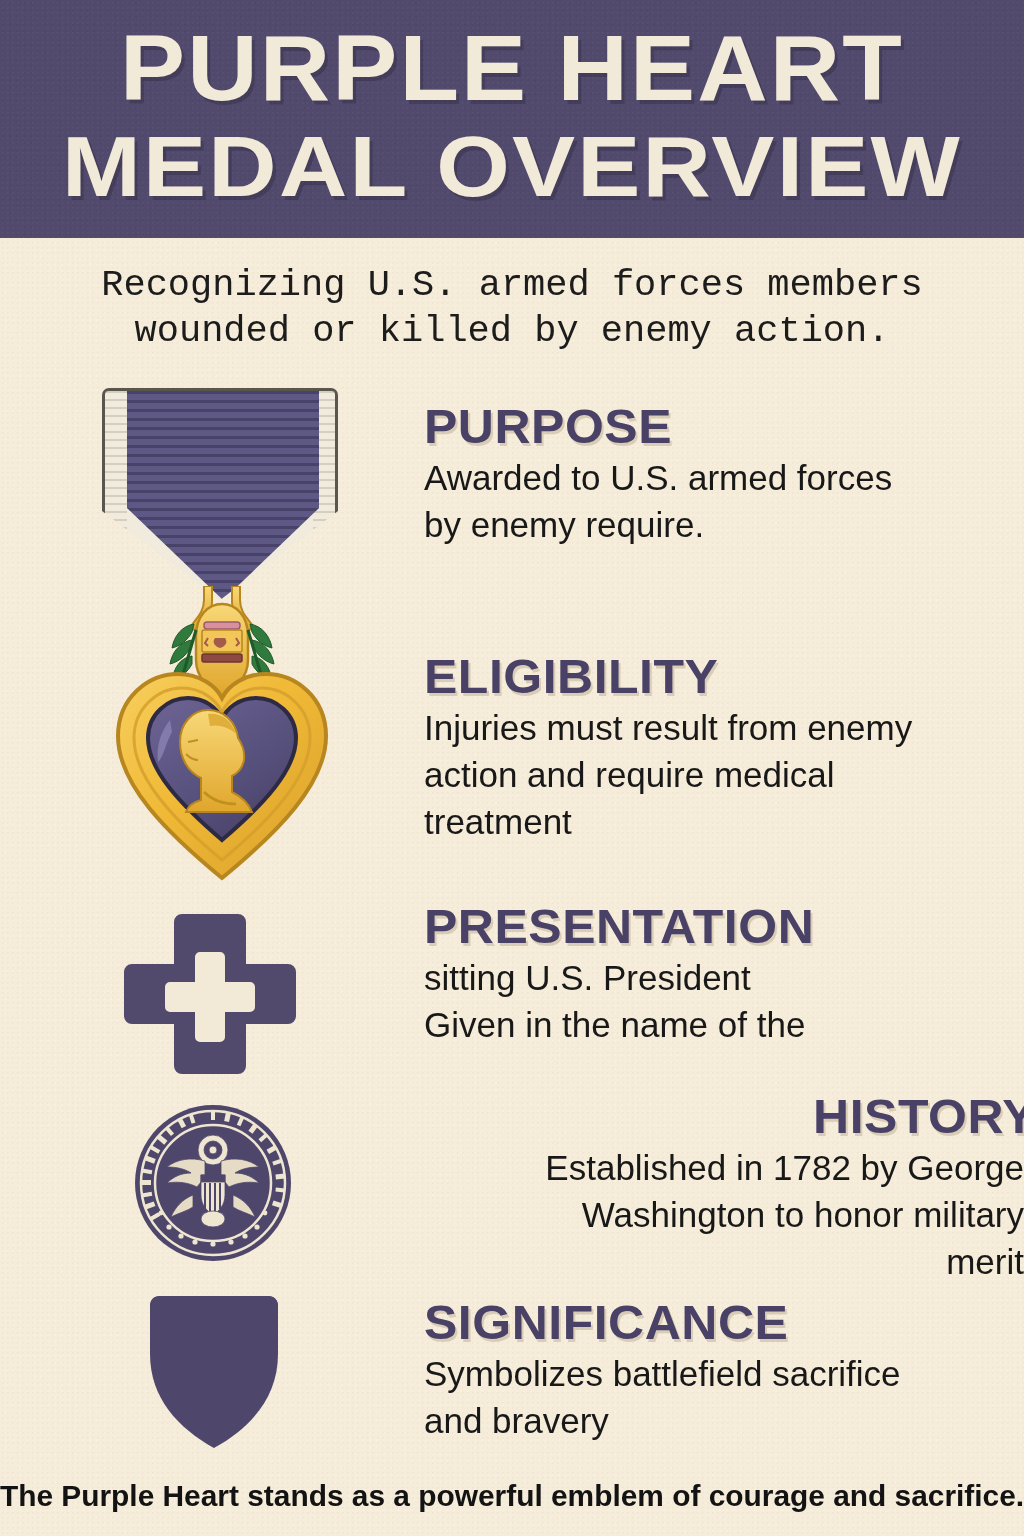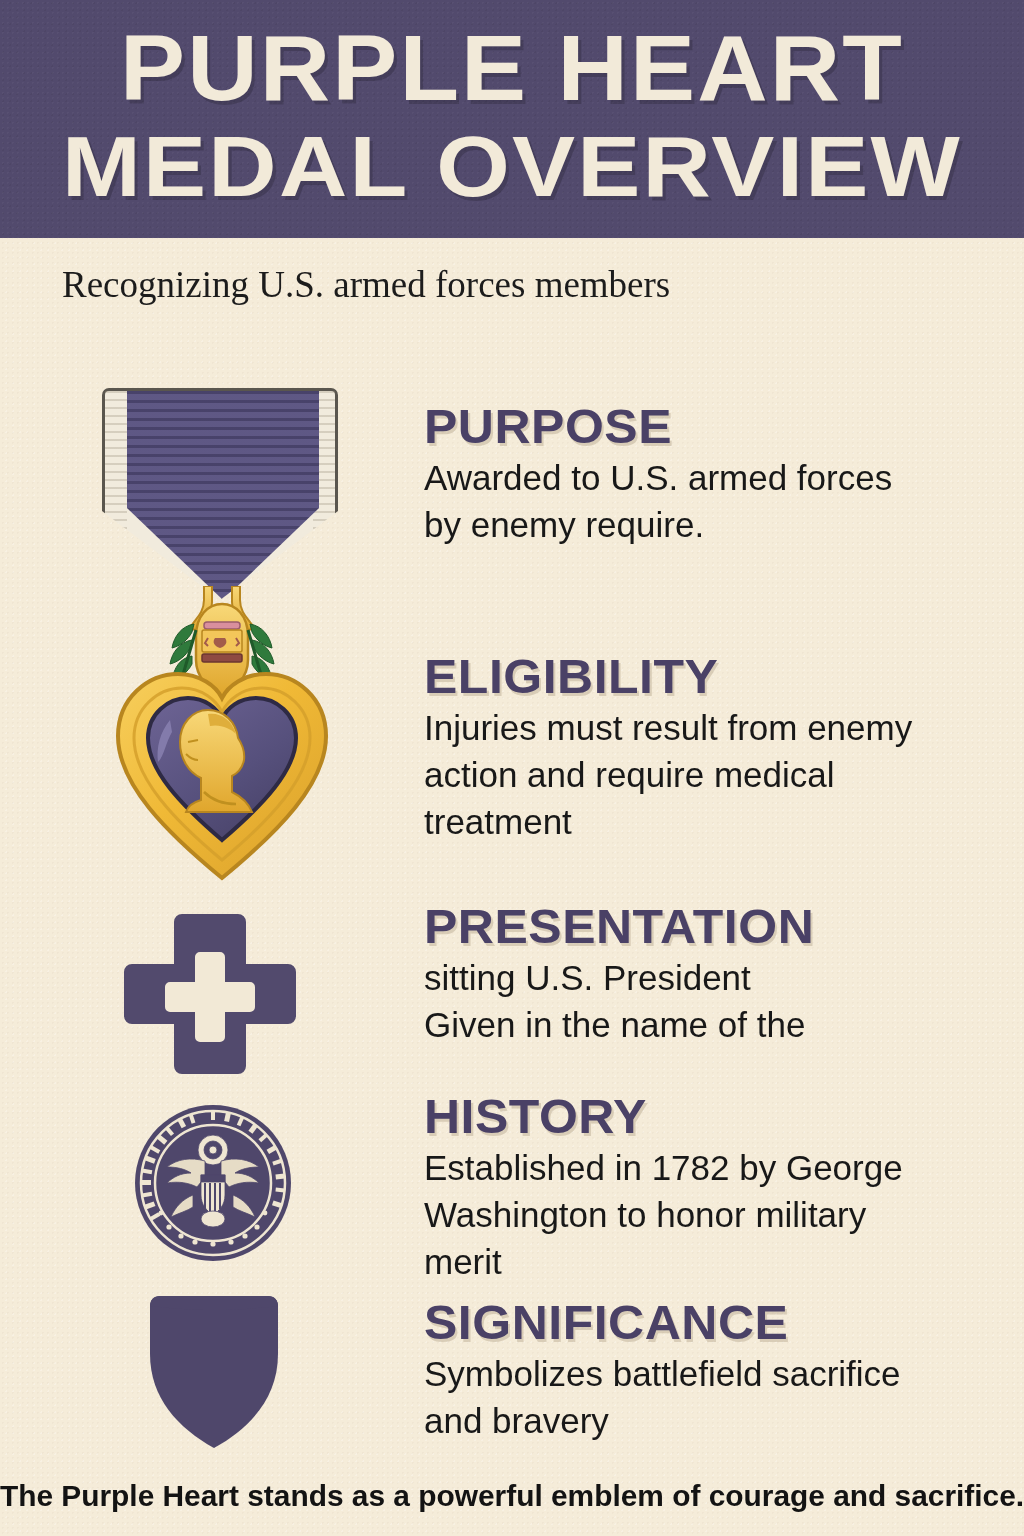--- a/index.html
+++ b/index.html
@@ -66,23 +66,23 @@
     font-size: 86px;
     line-height: 96px;
     transform: scaleX(1.10);
   }
 
   
   #subtitle {
     position: absolute;
     left: 62px; top: 262px;
     width: 900px;
-    text-align: left;
+    text-align: center;
     color: #1c1c1c;
-    font-family: Liberation Serif, serif;
+    font-family: Liberation Mono, monospace;
     font-size: 37px;
     line-height: 46px;
     font-weight: 500;
   }
   #subtitle span { display: block; }
 
   
   #icon-column {
     position: absolute;
     left: 0; top: 0;
@@ -180,21 +180,21 @@
     font-family: "Liberation Sans Narrow", "Liberation Sans", sans-serif;
     font-size: 35px;
     line-height: 47px;
     font-weight: 500;
   }
   .section-body span { display: block; }
 
   #sec-purpose      { top: 398px; }
   #sec-eligibility  { top: 648px; }
   #sec-presentation { top: 898px; }
-  #sec-history      { top: 1088px; }
+  #sec-history      { top: 1088px; text-align: right; }
   #sec-significance { top: 1294px; }
 
   
   #footer {
     position: absolute;
     left: 0; top: 1478px;
     width: 1024px;
     text-align: center;
     color: #131313;
     font-family: "Liberation Sans Narrow", "Liberation Sans", sans-serif;
@@ -209,20 +209,21 @@
 
 <div id="page">
 
   <div id="header">
     <div class="title-line" id="title-1">PURPLE HEART</div>
     <div class="title-line" id="title-2">MEDAL OVERVIEW</div>
   </div>
 
   <div id="subtitle">
     <span>Recognizing U.S. armed forces members</span>
+    <span>wounded or killed by enemy action.</span>
   </div>
 
   <div id="icon-column">
 
     <div id="ribbon">
       <div class="ribbon-body">
         <div class="ribbon-edge-tex left"></div>
         <div class="ribbon-edge-tex right"></div>
         <div class="ribbon-purple"></div>
       </div>

